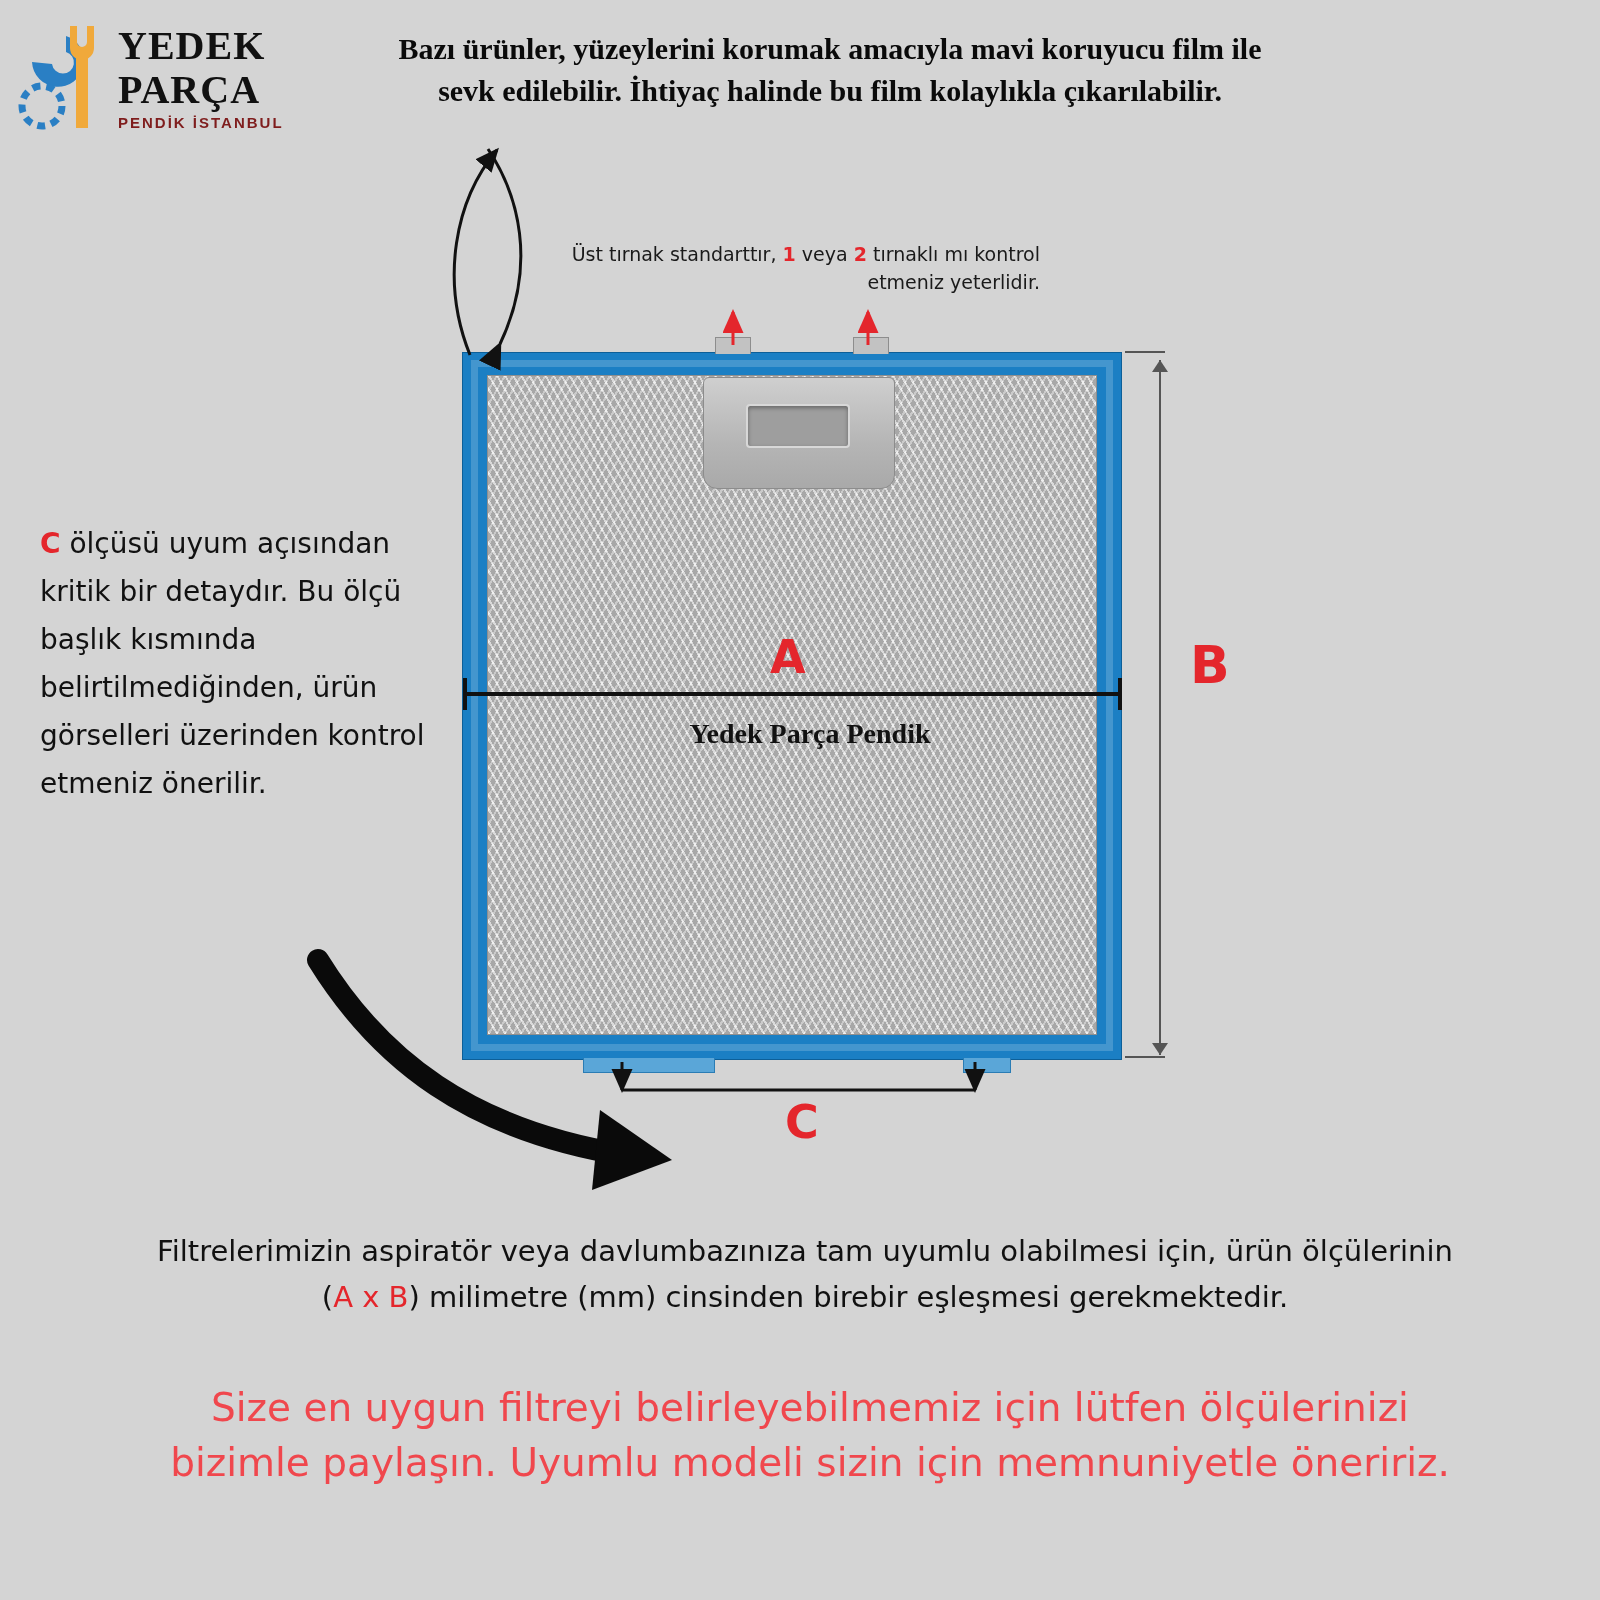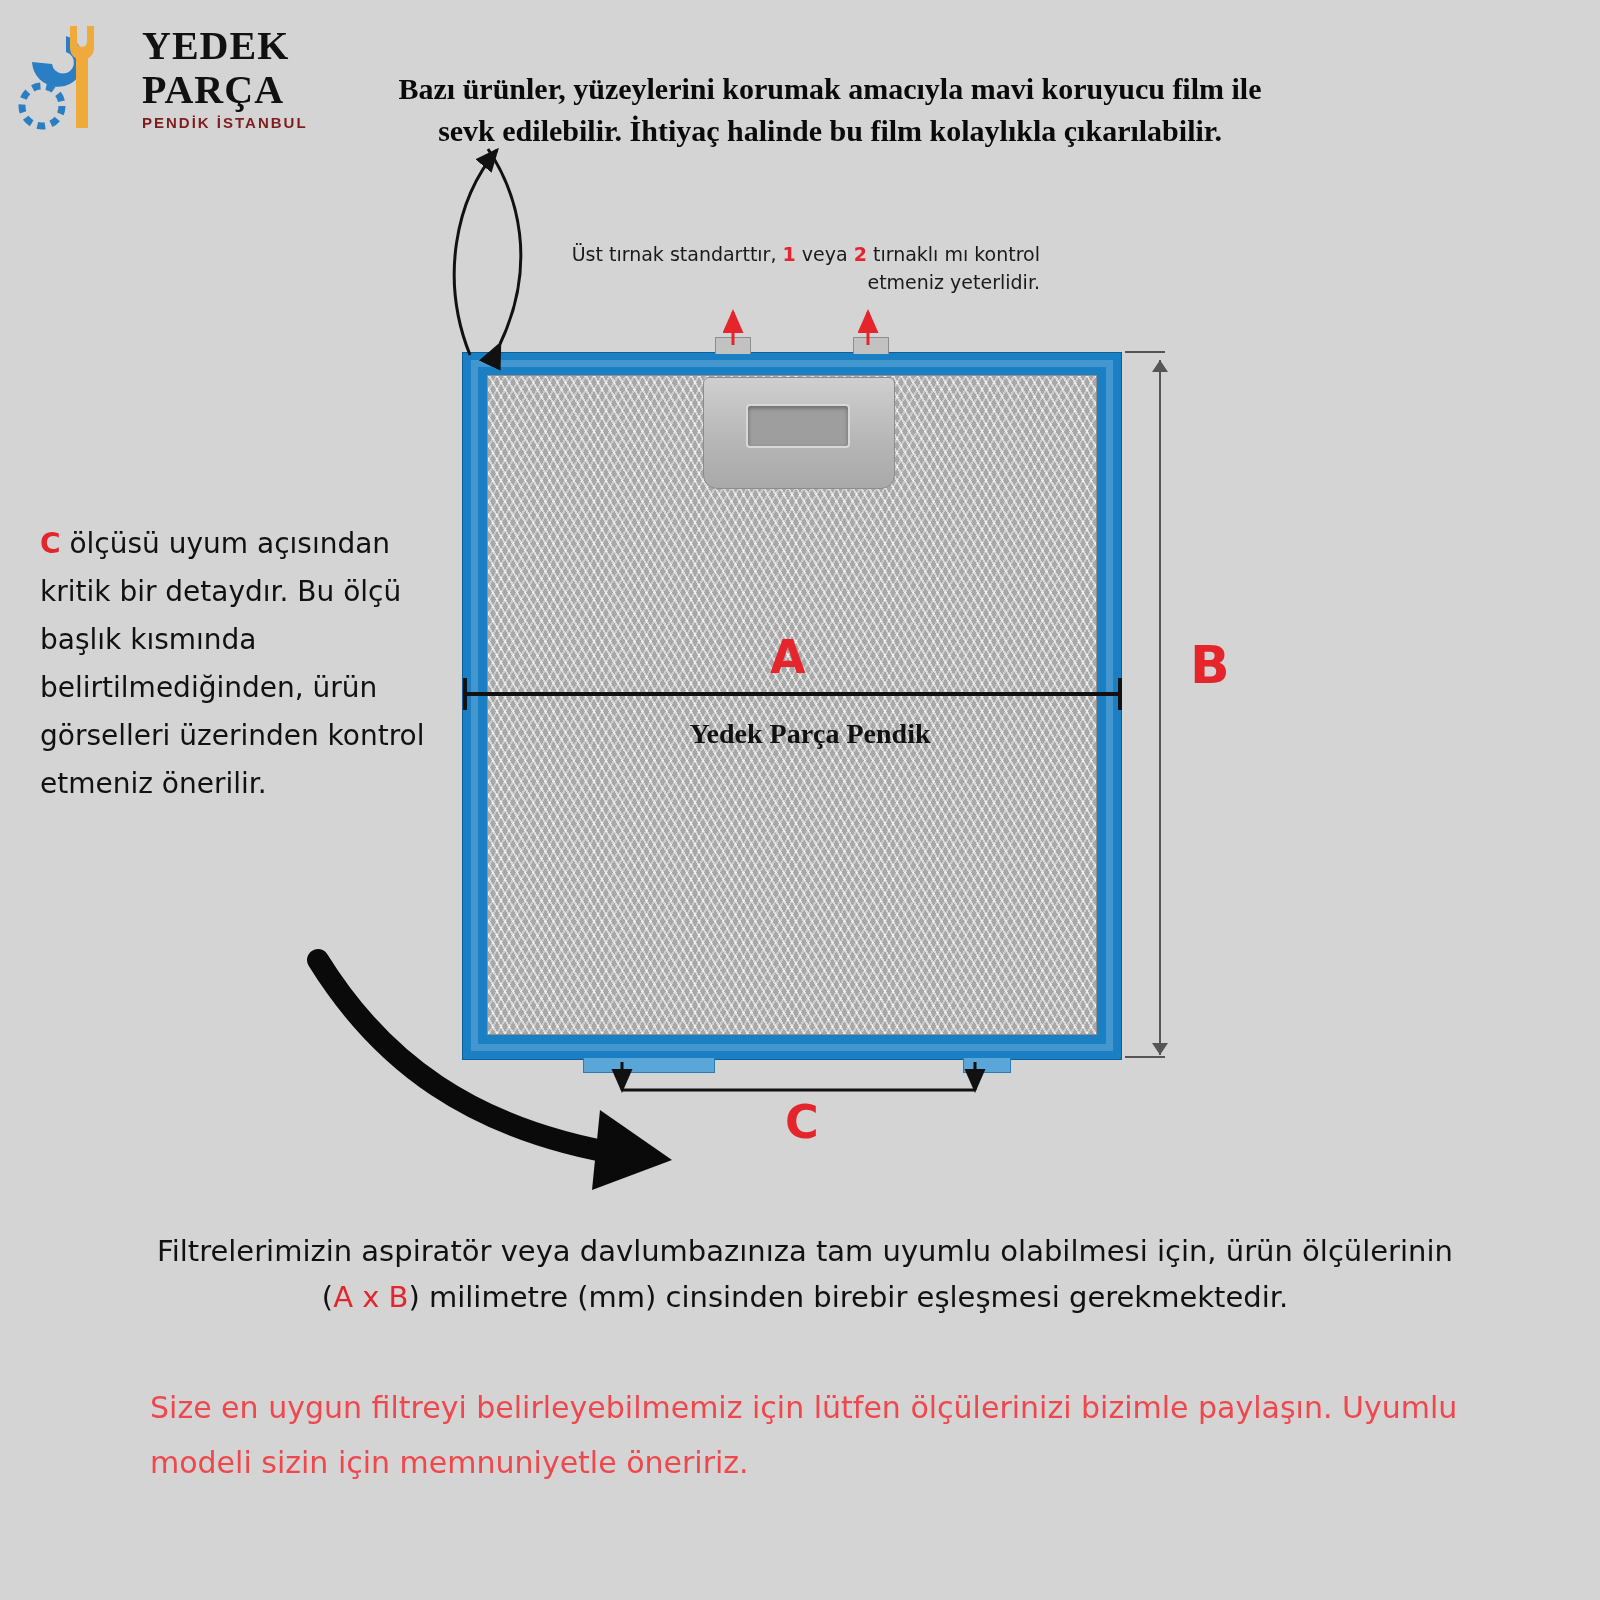--- a/index.html
+++ b/index.html
@@ -8,36 +8,36 @@
     background:#d4d4d4;
     font-family:"DejaVu Sans", sans-serif;
     overflow:hidden;
     position:relative;
   }
   .stage{position:absolute;inset:0;}
 
   
   .logo{position:absolute;left:18px;top:10px;width:330px;height:140px;}
   .logo-mark{position:absolute;left:0;top:8px;width:100px;height:120px;}
-  .logo-text{position:absolute;left:100px;top:14px;margin-left:24px;}
+  .logo-text{position:absolute;left:100px;top:14px;}
   .logo-l1,.logo-l2{
     font-family:"Liberation Serif", serif;
     font-weight:bold;font-size:40px;color:#111;line-height:44px;letter-spacing:1px;
   }
   .logo-sub{
     font-family:"Liberation Sans", sans-serif;
     font-size:15px;font-weight:bold;color:#7f1d1d;letter-spacing:2px;margin-top:2px;
   }
 
   
   .top-note{
     position:absolute;left:380px;top:28px;width:900px;
     text-align:center;
     font-family:"Liberation Serif", serif;
-    font-weight:bold;font-size:30px;line-height:42px;color:#0a0a0a;margin-top:40px;
+    font-weight:bold;font-size:30px;line-height:42px;color:#0a0a0a;
   }
 
   
   .tab-note{
     position:absolute;left:520px;top:240px;width:520px;
     text-align:right;font-size:19px;line-height:28px;color:#1a1a1a;
     font-family:"DejaVu Sans", sans-serif;
   }
   .tab-note .red{color:#e4262c;font-weight:bold;}
 
@@ -53,21 +53,21 @@
   .bottom-note{
     position:absolute;left:140px;top:1200px;width:1330px;
     text-align:center;font-size:29px;line-height:46px;color:#111;
     font-family:"DejaVu Sans", sans-serif;
     margin-top:28px;
   }
   .bottom-note .red{color:#e4262c;}
 
   .bottom-red{
     position:absolute;left:150px;top:1380px;width:1320px;
-    text-align:left;font-size:30px;line-height:55px;color:#f0474d;
+    text-align:center;font-size:39px;line-height:55px;color:#f0474d;
     font-family:"DejaVu Sans", sans-serif;
   }
 
   
   .filter{
     position:absolute;left:462px;top:352px;width:660px;height:708px;
     background:#1b7fc4;
     border:1px solid #0d5f98;
     box-sizing:border-box;
   }

